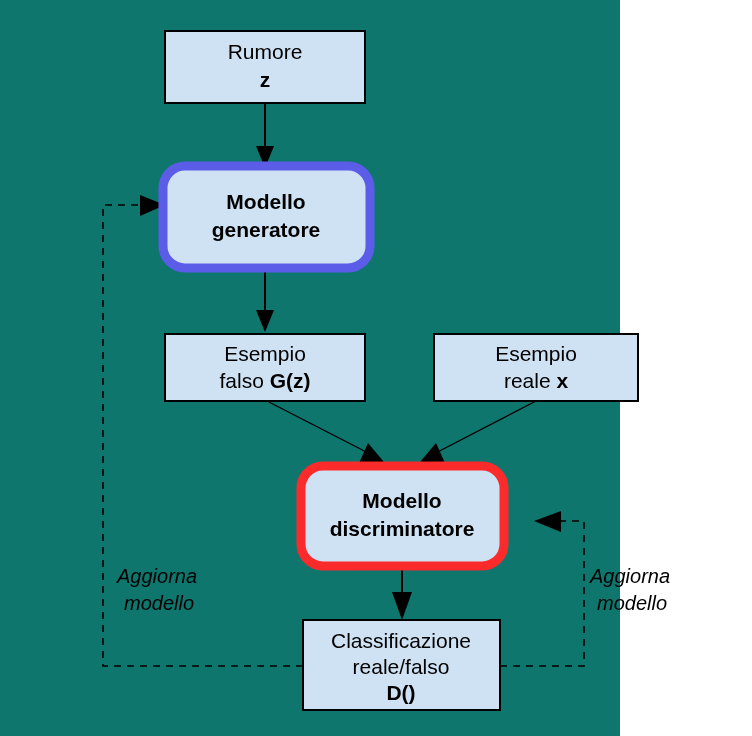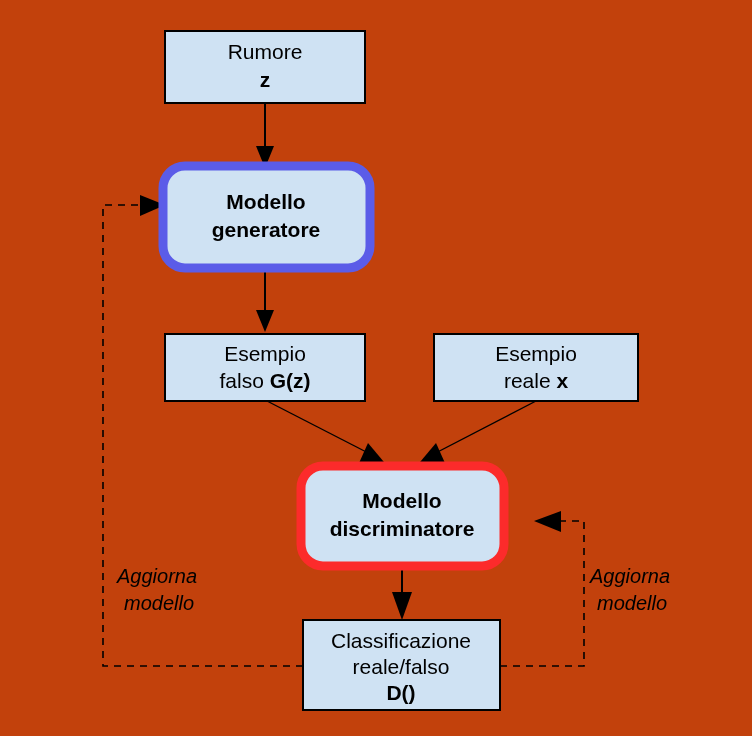--- a/index.html
+++ b/index.html
@@ -8,23 +8,23 @@
     background: #ffffff;
   }
   body {
     width: 752px;
     height: 736px;
     font-family: "Liberation Sans", sans-serif;
     overflow: hidden;
   }
   #diagram-root {
     position: relative;
-    width: 752px;
+    width: 620px;
     height: 736px;
-    background: #c2410c;
+    background: #0f766e;
   }
   svg.diagram-canvas {
     position: absolute;
     left: 0;
     top: 0;
     width: 752px;
     height: 736px;
     display: block;
   }
   .node-text {

